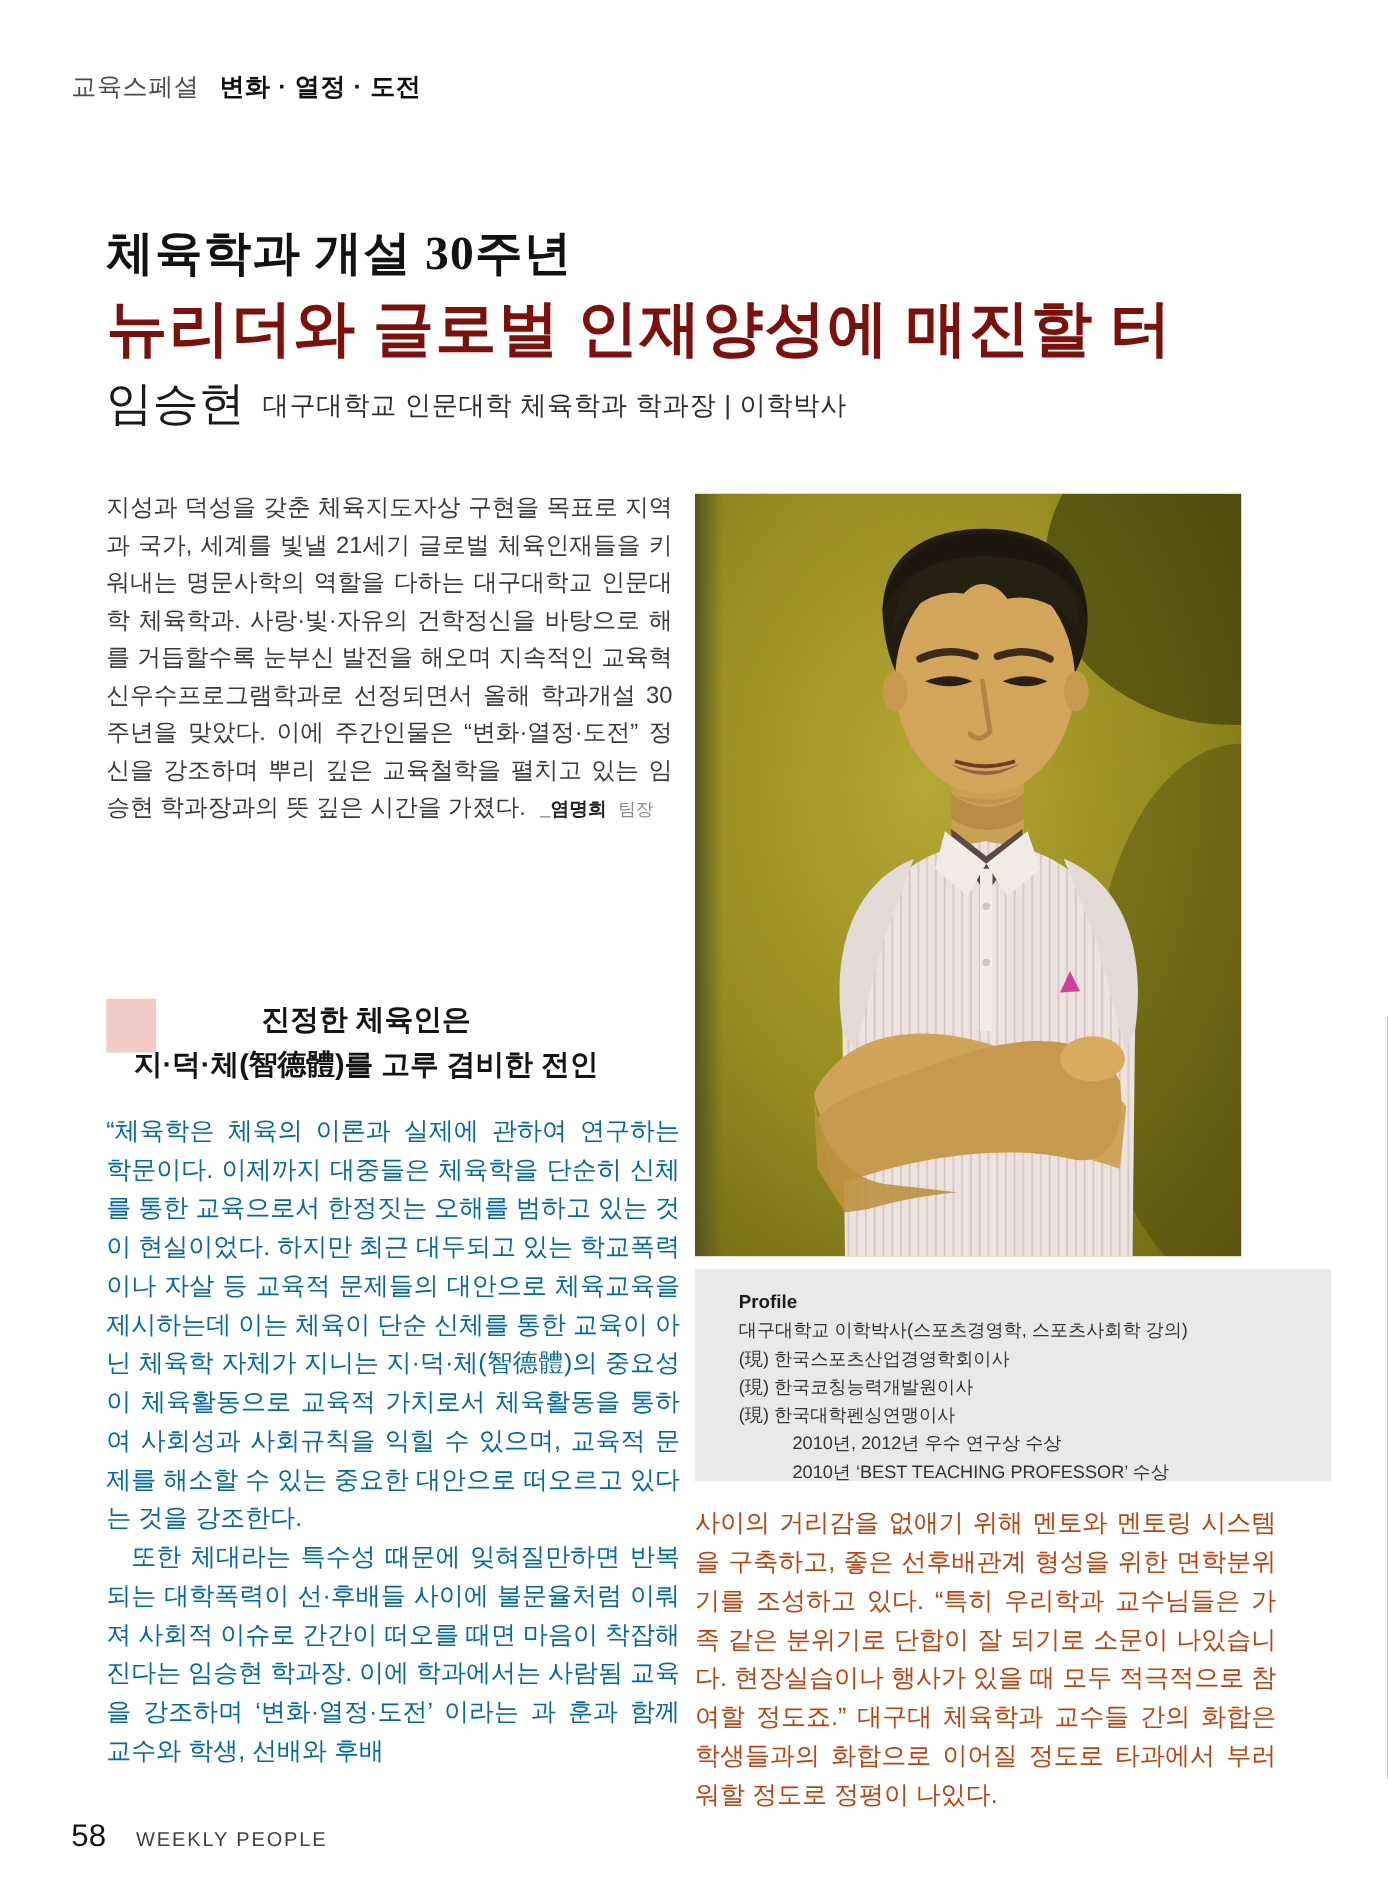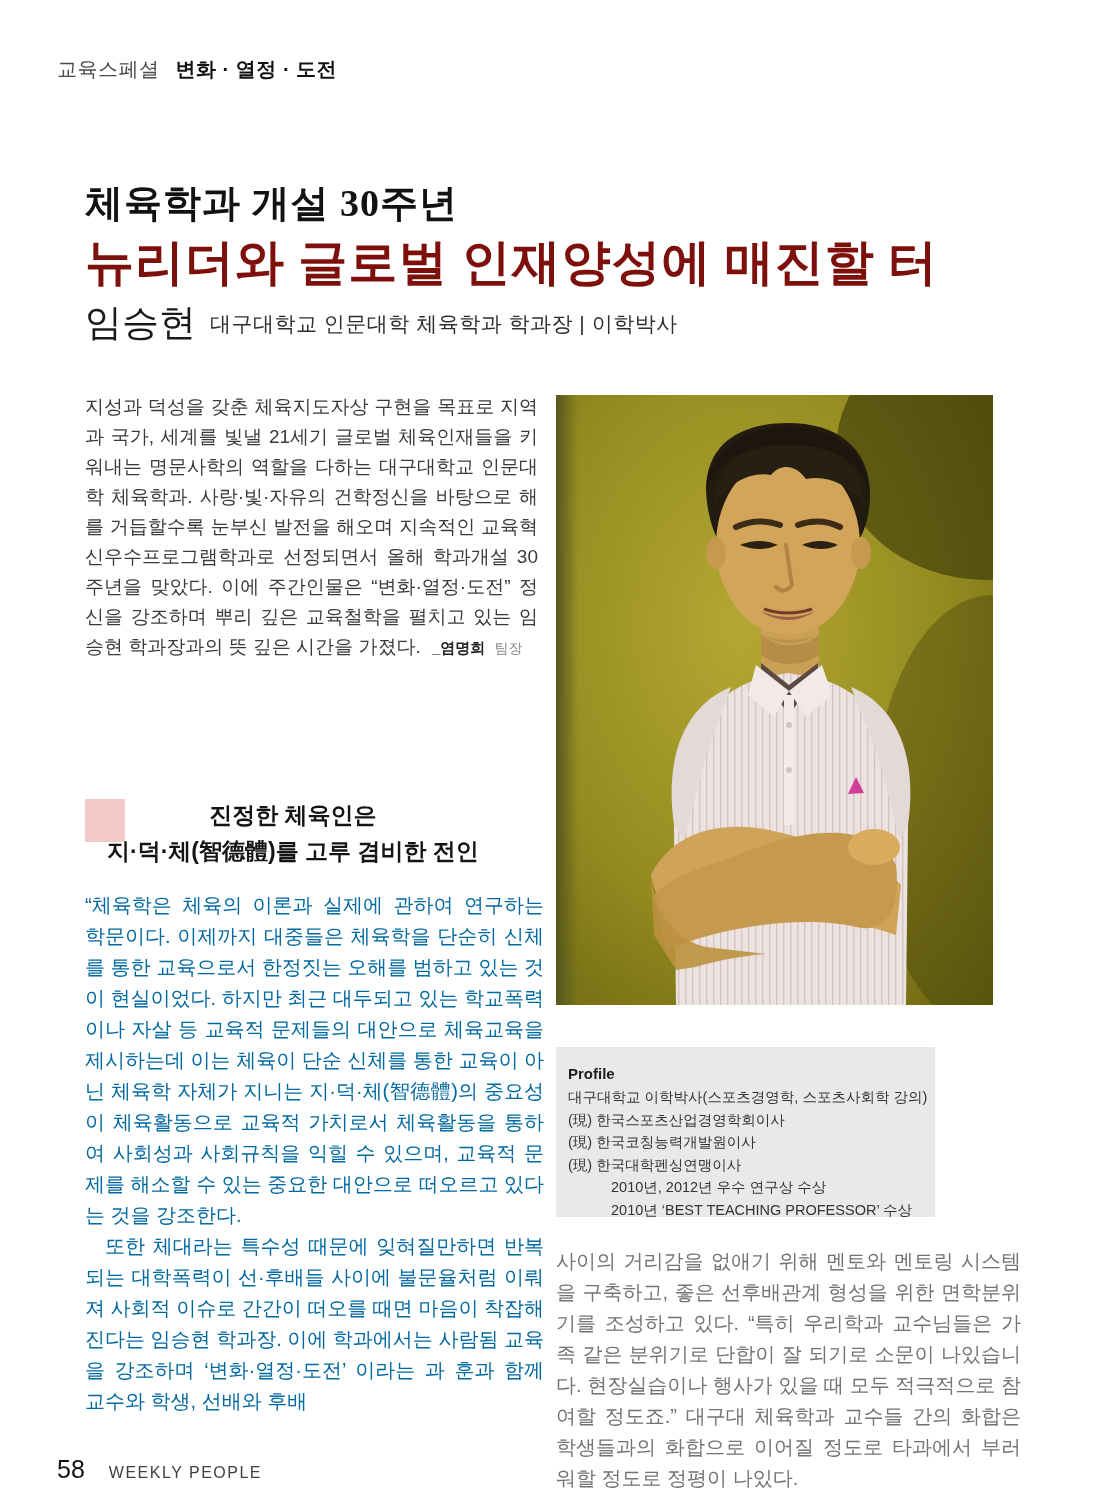--- a/index.html
+++ b/index.html
@@ -47,27 +47,27 @@
   .pink-square{position:absolute;left:0;top:2px;width:40px;height:43px;background:#f2cbc6;}
   .section-heading .lines{position:relative;margin-left:22px;font-size:23px;font-weight:700;color:#141414;line-height:36px;text-align:center;}
   
   .left-body{
     position:absolute;left:85px;top:890px;width:459px;
     font-size:20px;line-height:31px;color:#0369a1;text-align:justify;
   }
   .left-body p{margin:0;}
   .left-body p.indent{text-indent:20px;}
   .right-body{
-    position:absolute;left:556px;top:1246px;width:465px;
-    font-size:20px;line-height:31px;color:#737373;text-align:justify;
+    position:absolute;left:556px;top:1204px;width:465px;
+    font-size:20px;line-height:31px;color:#c2410c;text-align:justify;
   }
   
   .profile-box{
-    position:absolute;left:556px;top:1015px;width:379px;height:170px;
-    background:#e7e9ea;box-sizing:border-box;padding:18px 0 0 12px;margin-top:32px;
+    position:absolute;left:556px;top:1015px;width:509px;height:170px;
+    background:#e7e9ea;box-sizing:border-box;padding:18px 0 0 35px;
   }
   .profile-title{font-size:15px;font-weight:700;color:#1c1c1c;margin:0 0 4px 0;}
   .profile-line{font-size:14.5px;line-height:22.5px;color:#333;}
   .profile-line.indent{margin-left:43px;}
   
   .page-footer{position:absolute;left:57px;top:1455px;display:flex;align-items:baseline;gap:24px;}
   .page-number{font-size:25px;color:#111;font-weight:400;}
   .magazine-name{font-size:16px;color:#3f3f3f;letter-spacing:1.5px;}
 </style>
 </head>

